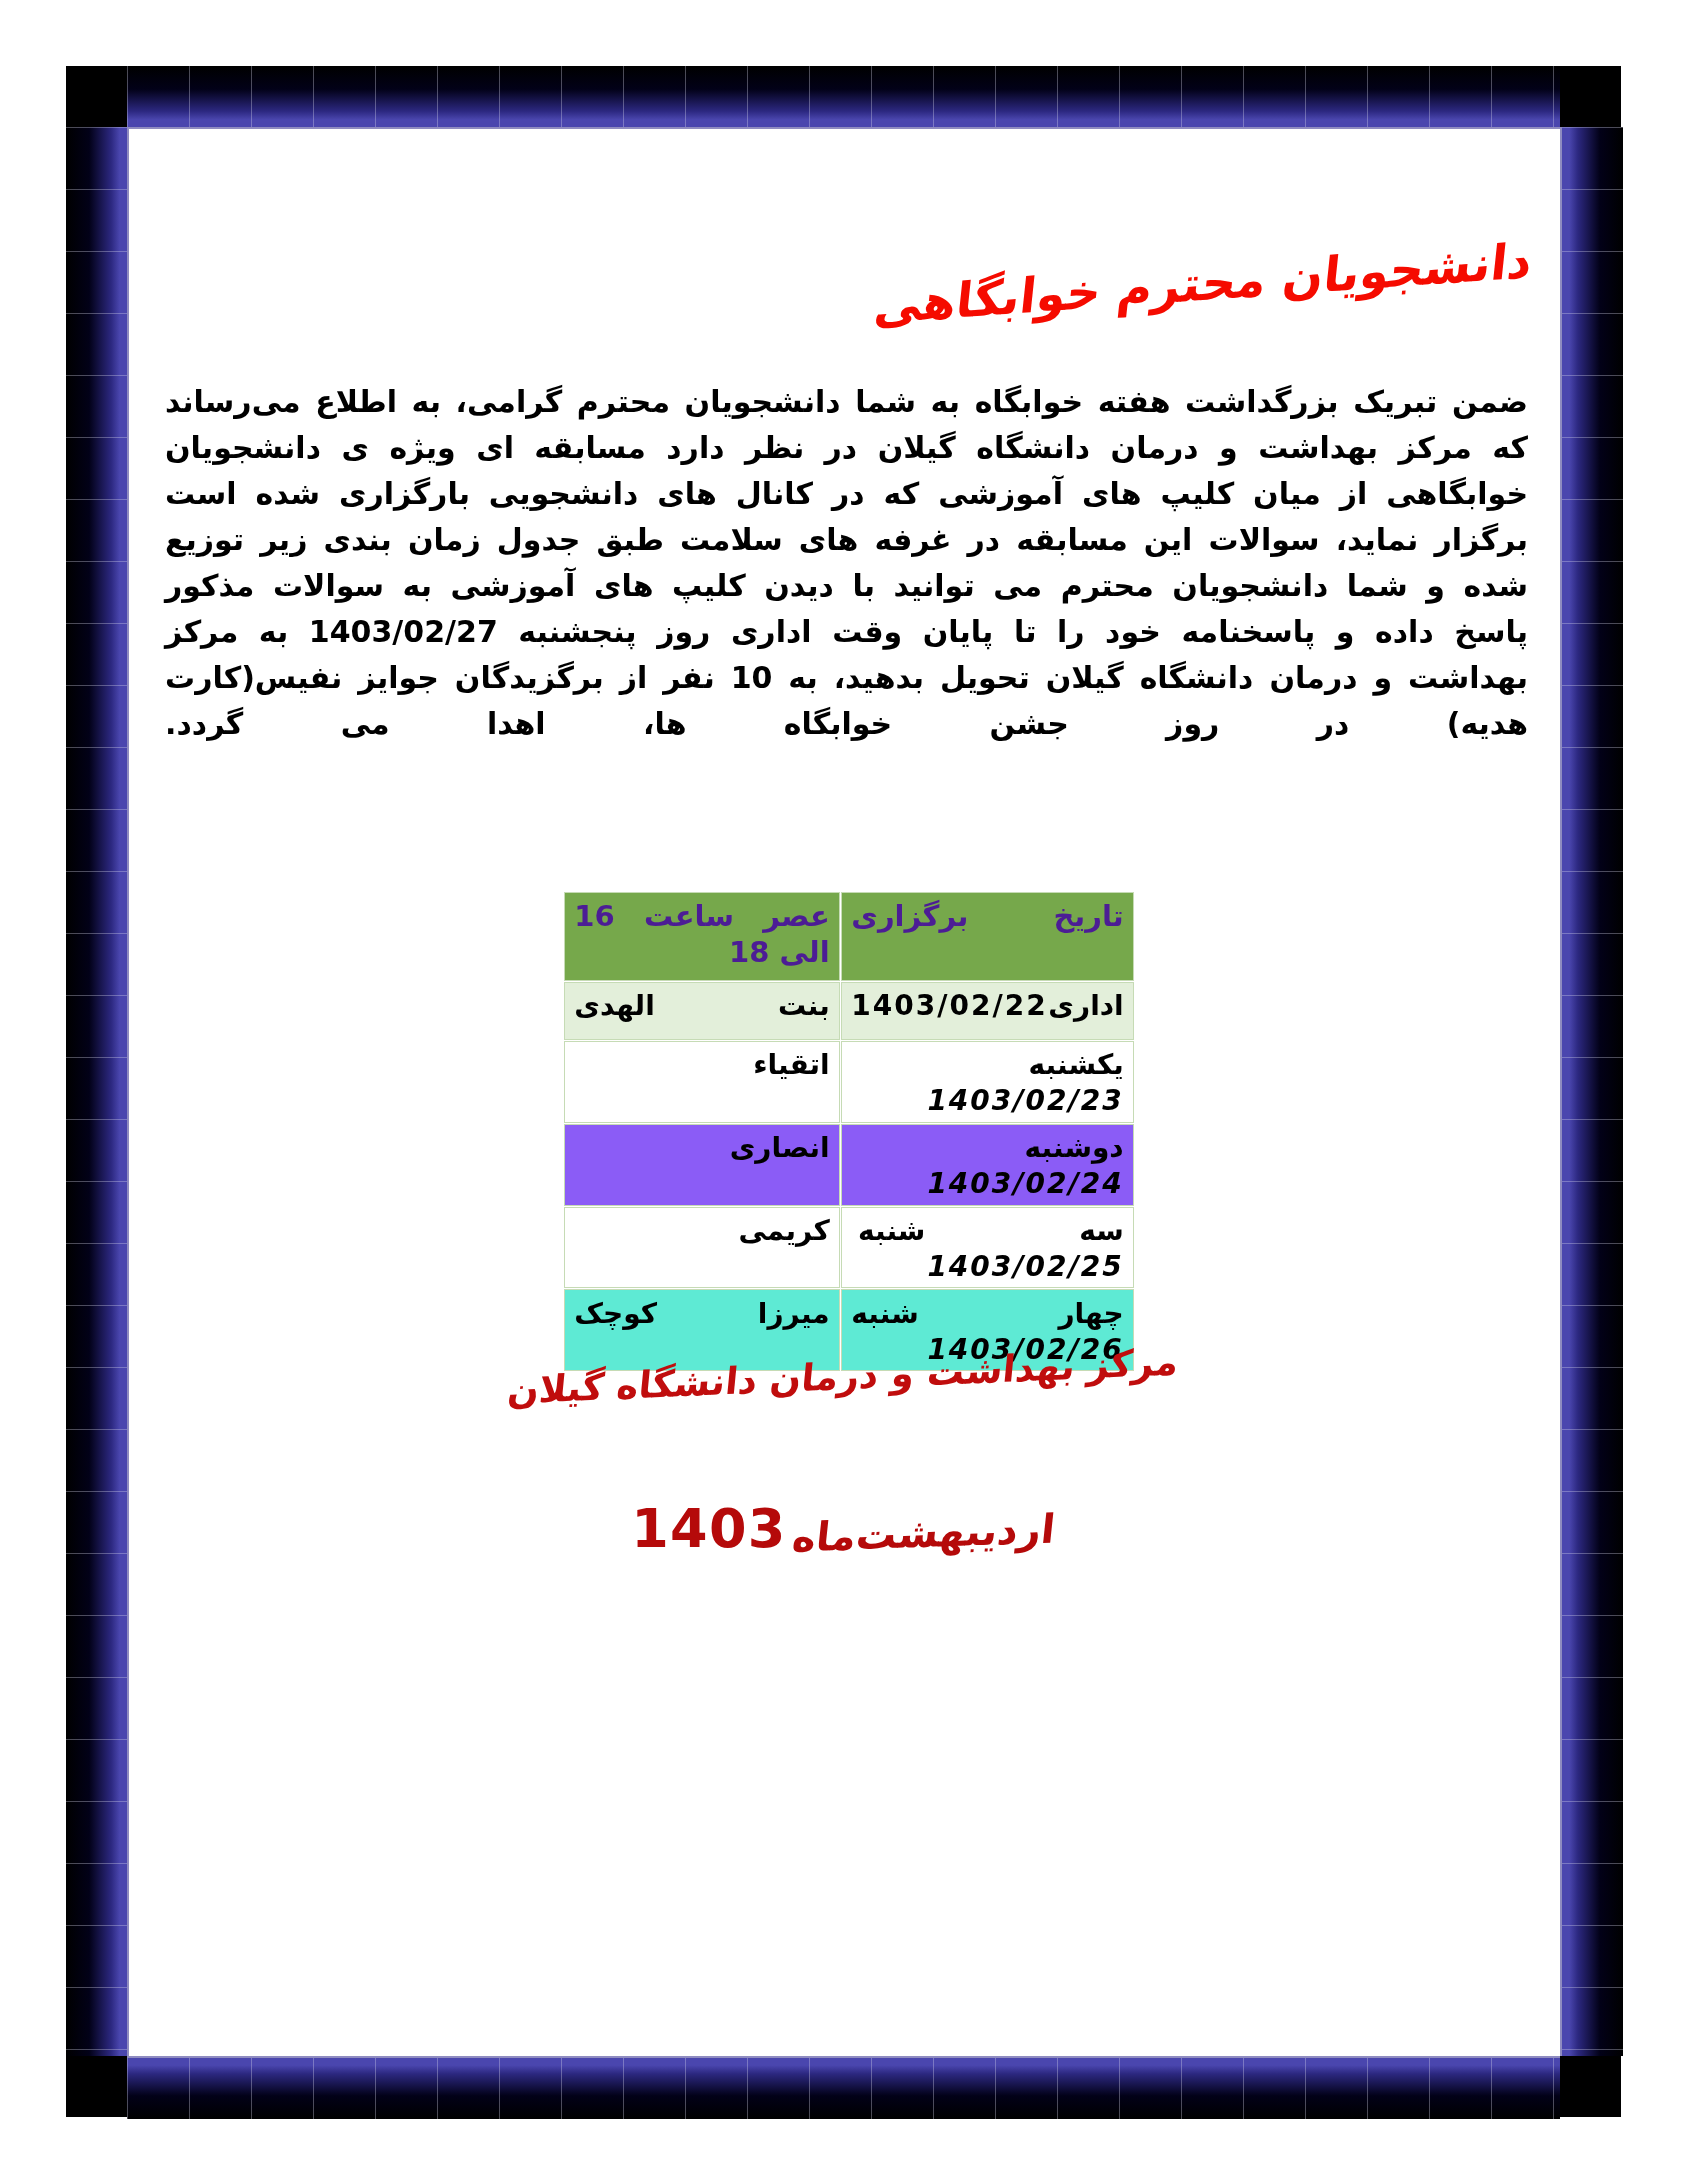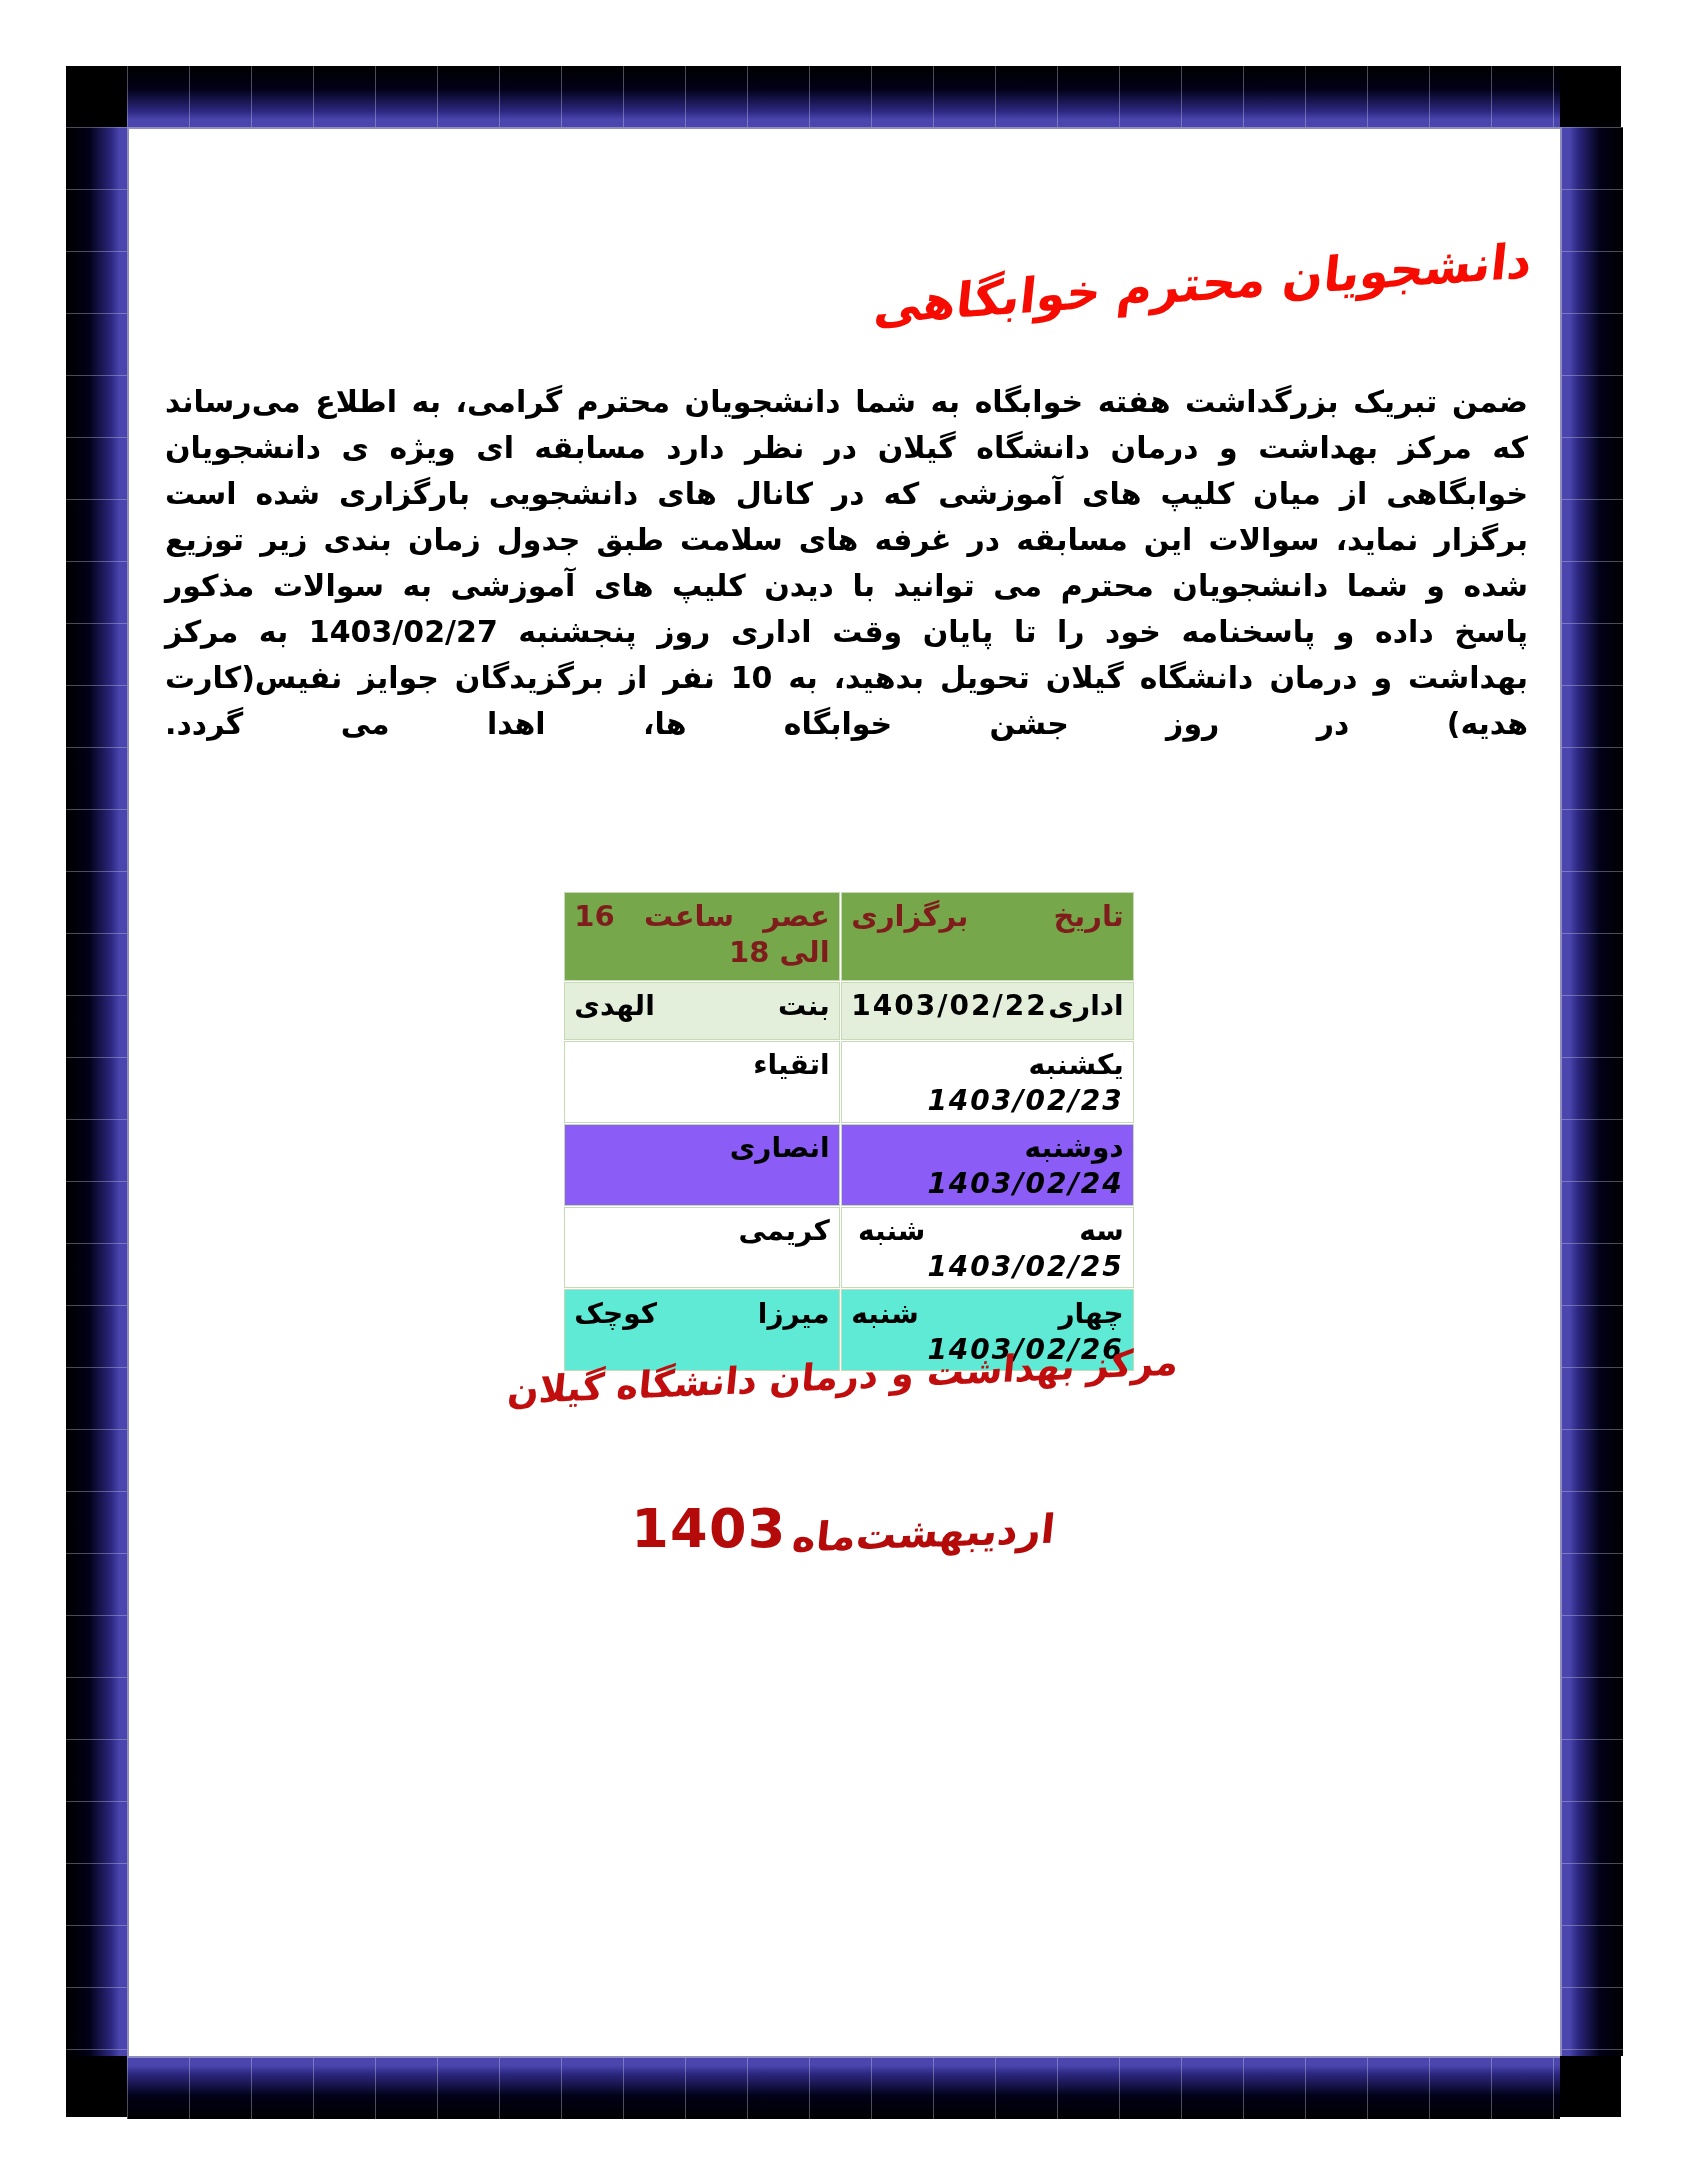--- a/index.html
+++ b/index.html
@@ -97,21 +97,21 @@
     vertical-align: top;
     padding: 5.3px 9.3px 2.6px 9.3px;
     font-weight: bold;
     font-size: 28px;
     line-height: 36px;
     letter-spacing: 2px;
     overflow: hidden;
   }
   .sched th {
     background: #76a84b;
-    color: #7f1d1d;
+    color: #4c1d95;
     font-size: 29px;
     height: 79px;
     text-align: justify;
   }
   .sched th.jlast { text-align-last: justify; }
   .sched th.rlast { text-align-last: right; }
   .sched tr.r1 td { height: 48px; background: #e3efda; }
   .sched tr.r2 td { height: 69px; background: #ffffff; }
   .sched tr.r3 td { height: 66px; background: #8b5cf6; }
   .sched tr.r4 td { height: 69px; background: #ffffff; padding-left: 16px; }

